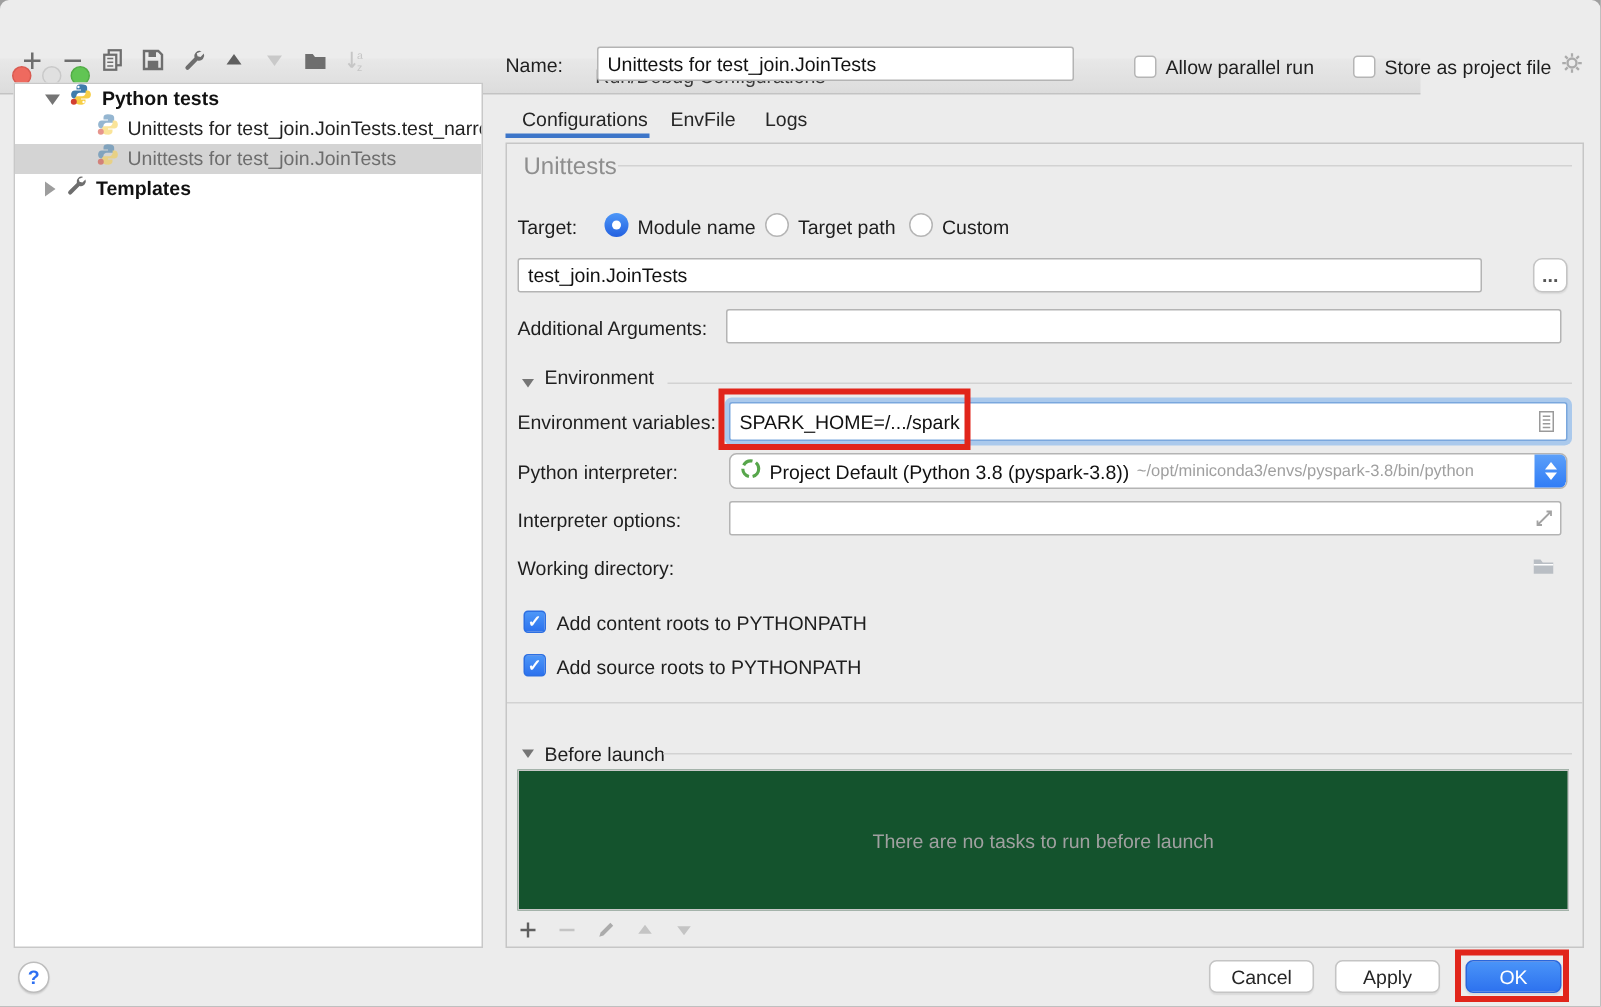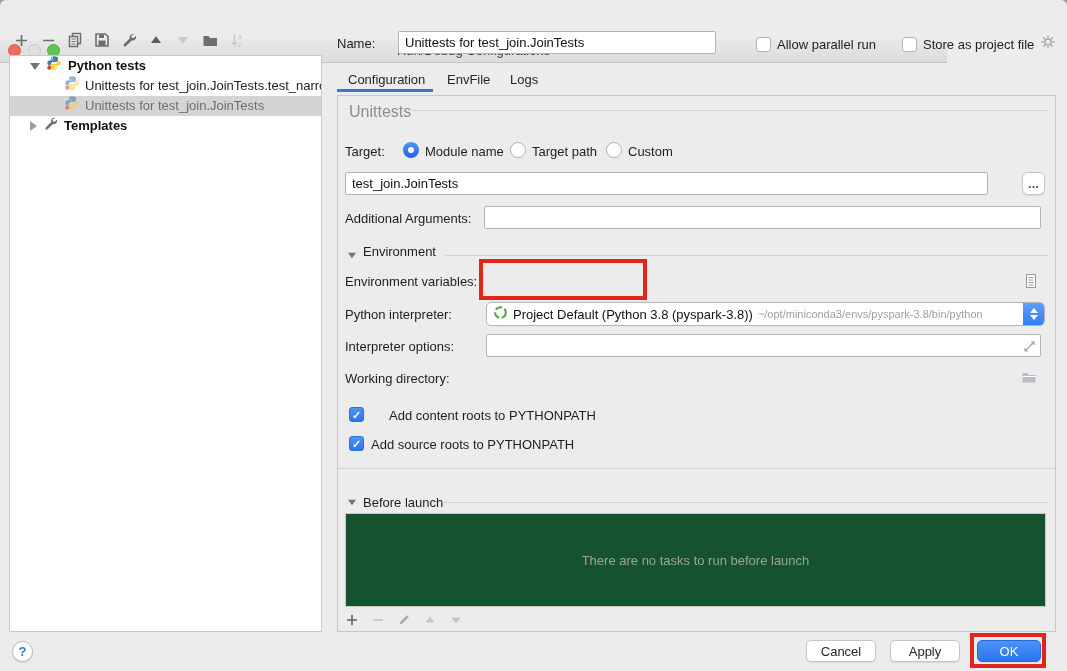--- a/index.html
+++ b/index.html
@@ -156,21 +156,21 @@
 
   <div class="abs cb" style="left:756px;top:37px;"></div>
   <div class="abs lbl" style="left:777px;top:37px;">Allow parallel run</div>
   <div class="abs cb" style="left:902px;top:37px;"></div>
   <div class="abs lbl" style="left:923px;top:37px;">Store as project file</div>
   <span class="abs" style="left:1040px;top:34px;"><svg width="16" height="16">
         <circle cx="8" cy="8" r="3" fill="none" stroke="#ababab" stroke-width="1.6"></circle>
         <path d="M8 1.5v2.4M8 12.1v2.4M1.5 8h2.4M12.1 8h2.4M3.4 3.4l1.7 1.7M10.9 10.9l1.7 1.7M12.6 3.4l-1.7 1.7M5.1 10.9l-1.7 1.7" stroke="#ababab" stroke-width="1.5"></path>
       </svg></span>
 
-  <div class="abs tab" style="left:348px;top:72px;">Configuration</div>
+  <div class="abs tab" style="left:348px;top:72px;">Configurations</div>
   <div class="abs tab" style="left:447px;top:72px;">EnvFile</div>
   <div class="abs tab" style="left:510px;top:72px;">Logs</div>
   <div class="abs" style="left:337px;top:89px;width:96px;height:3px;background:#3d76c9;"></div>
 
   <div class="abs" style="left:337px;top:95px;width:719px;height:537px;border:1px solid #c6c6c6;"></div>
   <div class="abs hline" style="left:338px;top:468px;width:717px;"></div>
 
   <div class="abs grouplbl" style="left:349px;top:103px;">Unittests</div>
   <div class="abs hline" style="left:412px;top:110px;width:636px;"></div>
 
@@ -186,20 +186,21 @@
   <div class="abs btn" style="left:1022px;top:172px;width:23px;height:23px;border-radius:6px;font-weight:bold;color:#555;">...</div>
 
   <div class="abs lbl" style="left:345px;top:211px;">Additional Arguments:</div>
   <input class="abs field" style="left: 484px; top: 206px; width: 557px; height: 23px;" value="">
 
   <span class="abs tri-down" style="left:347px;top:252px;transform:scale(.8);"></span>
   <div class="abs lbl" style="left:363px;top:244px;text-align:right;">Environment</div>
   <div class="abs hline" style="left:445px;top:255px;width:603px;"></div>
 
   <div class="abs lbl" style="left:345px;top:274px;">Environment variables:</div>
+  <input class="abs field" style="left: 486px; top: 268px; width: 559px; height: 26px; border-color: rgb(122, 167, 221); box-shadow: rgb(170, 201, 236) 0px 0px 0px 3px; padding-right: 22px;" value="SPARK_HOME=/.../spark">
   <span class="abs" style="left:1024px;top:273px;"><svg width="14" height="16">
         <rect x="2.5" y="1.5" width="9" height="13" fill="#fff" stroke="#9a9a9a"></rect>
         <path d="M4.5 4.5h5M4.5 7h5M4.5 9.5h5M4.5 12h5" stroke="#9a9a9a"></path>
       </svg></span>
 
   <div class="abs lbl" style="left:345px;top:307px;">Python interpreter:</div>
   <div class="abs field" style="left:486px;top:302px;width:559px;height:24px;border-radius:5px;padding-right:0;gap:5px;">
     <span><svg width="15" height="15">
           <circle cx="7.5" cy="7.5" r="5.3" fill="none" stroke="#57a64b" stroke-width="2.1" stroke-dasharray="7 2.5"></circle>
         </svg></span>
@@ -217,21 +218,21 @@
         <path d="M8 2h3v3M11 2L6.5 6.5M5 11H2V8M2 11l4.5-4.5" stroke="#a3a3a3" stroke-width="1.2" fill="none"></path>
       </svg></span>
 
   <div class="abs lbl" style="left:345px;top:371px;">Working directory:</div>
   <span class="abs" style="left:1021px;top:370px;"><svg width="16" height="14">
         <path d="M1.5 3h4.5l1.5 2h7v7.5h-13z" fill="#b9bec4"></path>
         <path d="M1.5 6.5h13" stroke="#fff" stroke-width="1"></path>
       </svg></span>
 
   <div class="abs cb on" style="left:349px;top:407px;">✓</div>
-  <div class="abs lbl" style="left:389px;top:408px;">Add content roots to PYTHONPATH</div>
+  <div class="abs lbl" style="left:371px;top:408px;">Add content roots to PYTHONPATH</div>
   <div class="abs cb on" style="left:349px;top:436px;">✓</div>
   <div class="abs lbl" style="left:371px;top:437px;">Add source roots to PYTHONPATH</div>
 
   <span class="abs tri-down" style="left:347px;top:499px;transform:scale(.8);"></span>
   <div class="abs lbl" style="left:363px;top:495px;">Before launch</div>
   <div class="abs hline" style="left:442px;top:502px;width:606px;"></div>
   <div class="abs" style="left:345px;top:513px;width:701px;height:94px;background:#14532d;border:1px solid #c8c8c8;display:flex;align-items:center;justify-content:center;">
     <span style="font-size:13px;color:#a0a0a0;">There are no tasks to run before launch</span>
   </div>
   <div class="abs" style="left:343px;top:611px;display:flex;gap:8px;align-items:center;">

